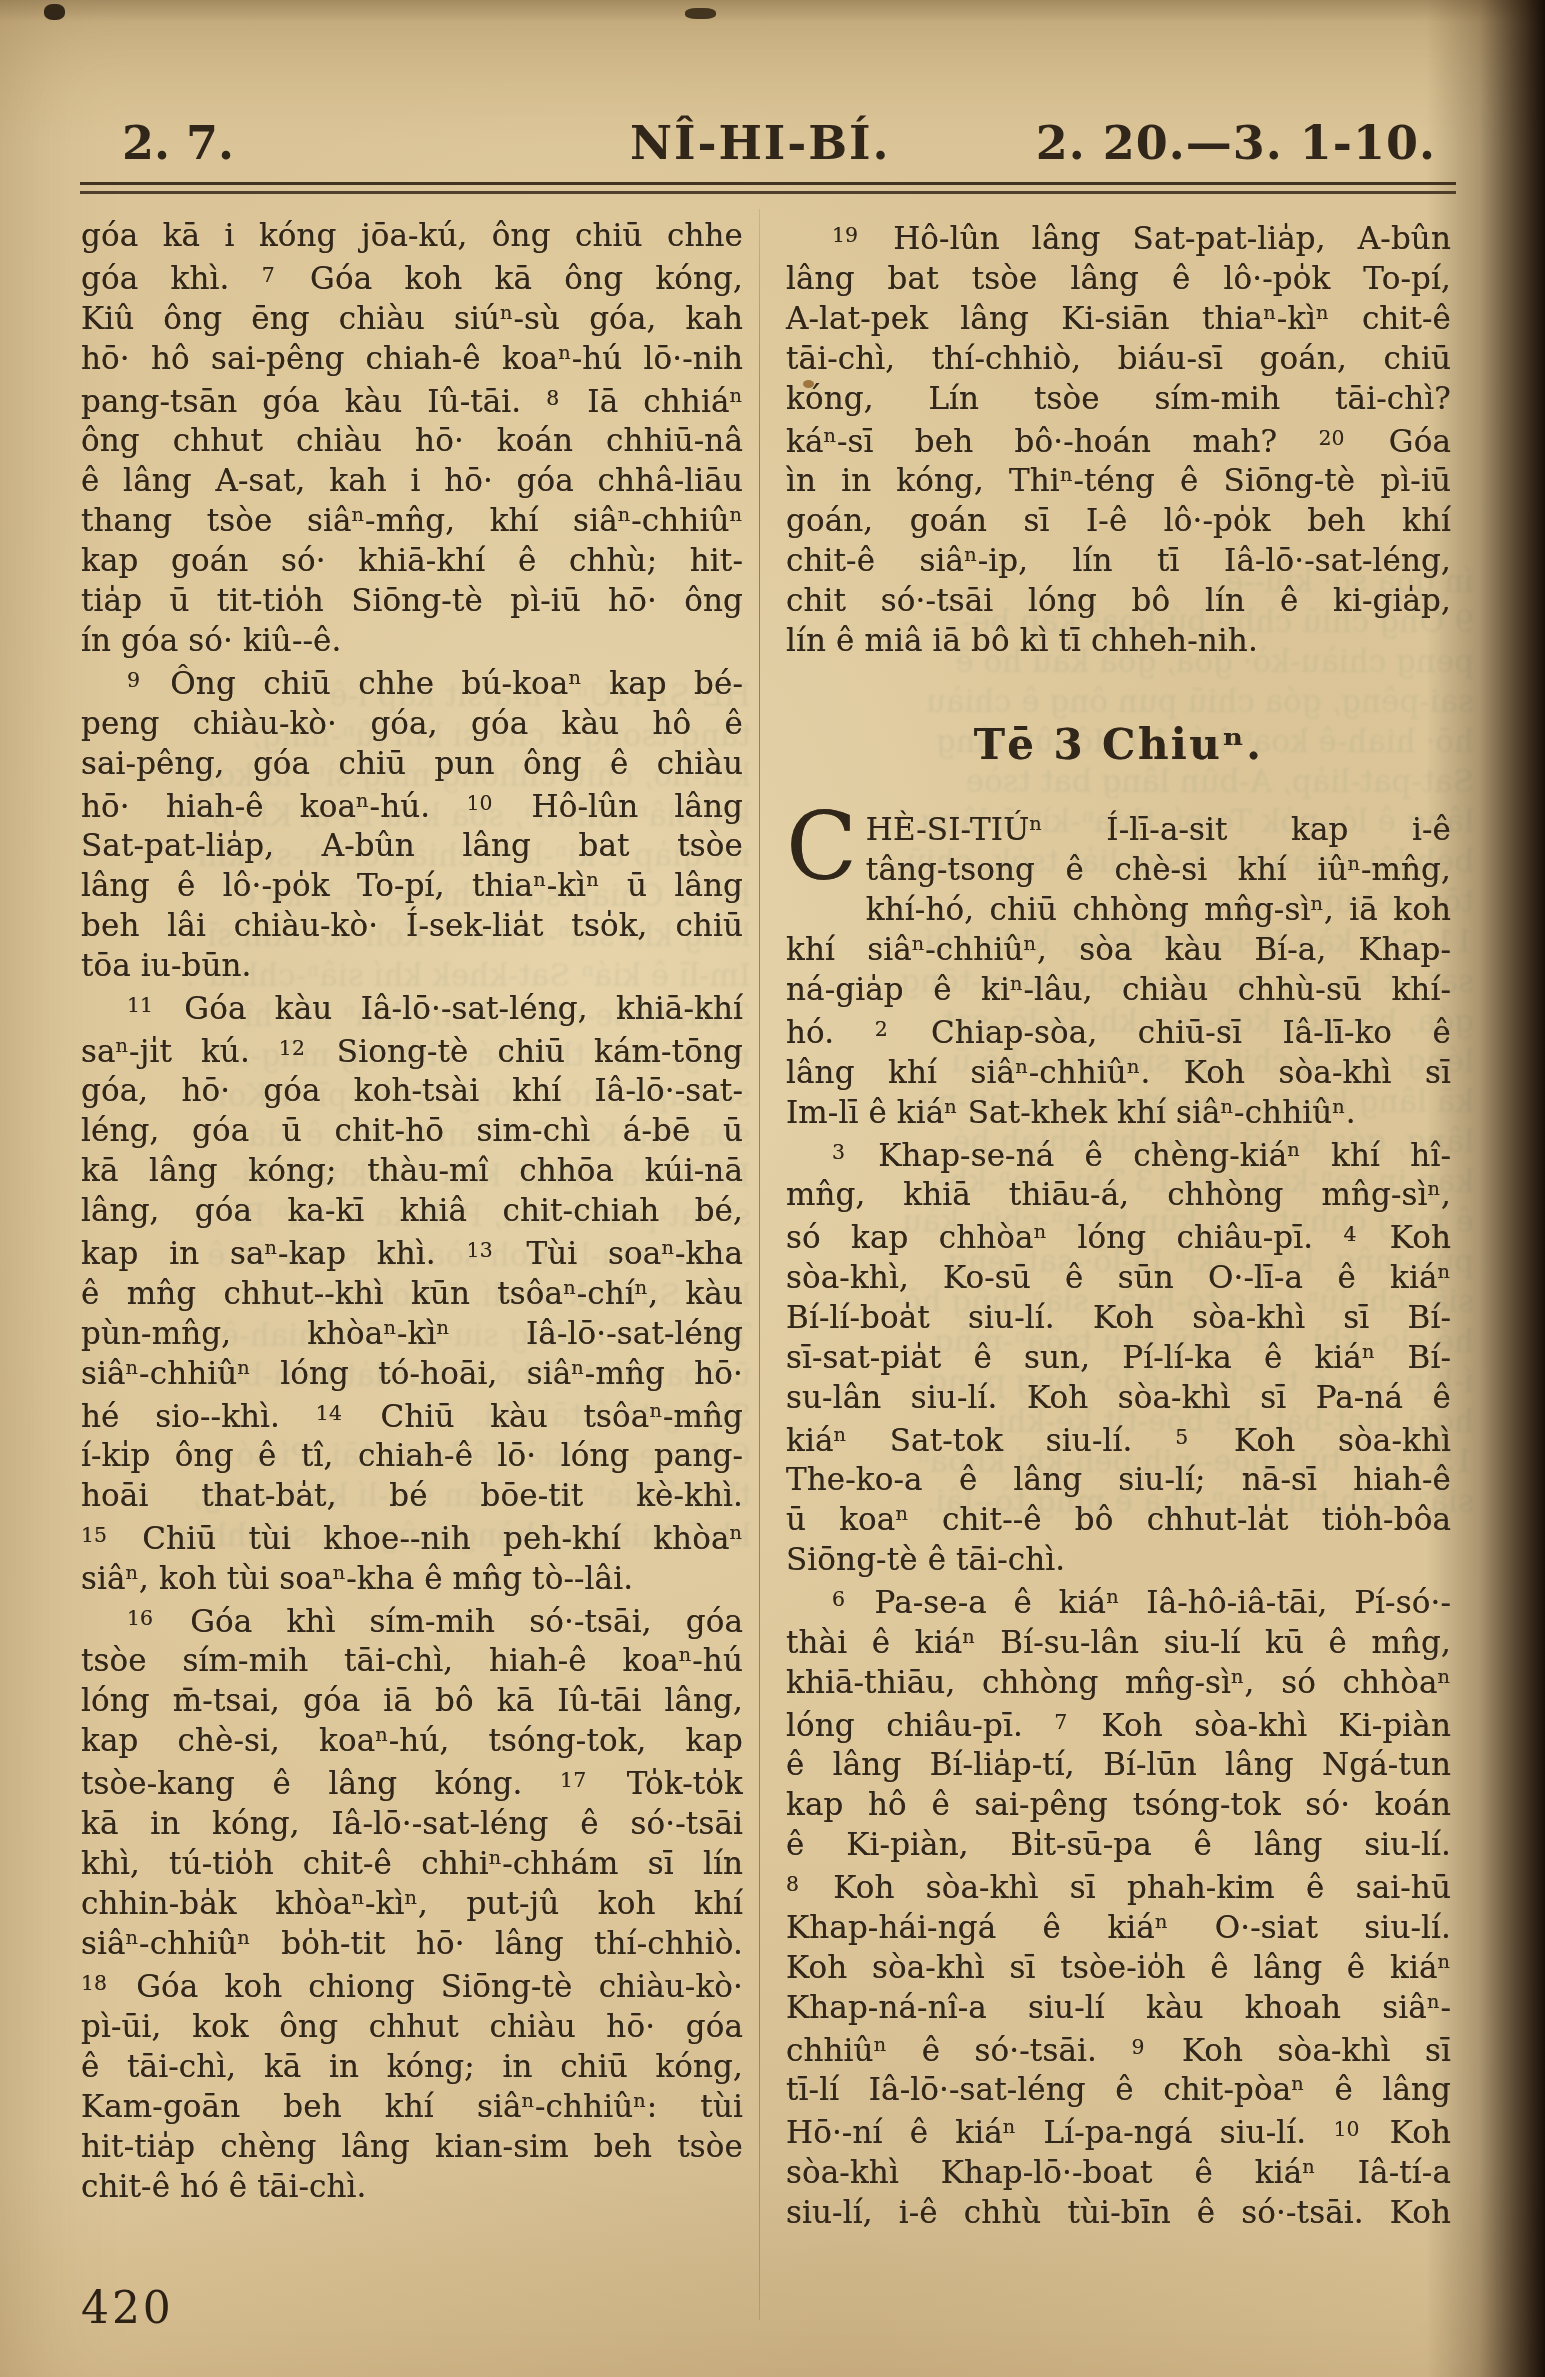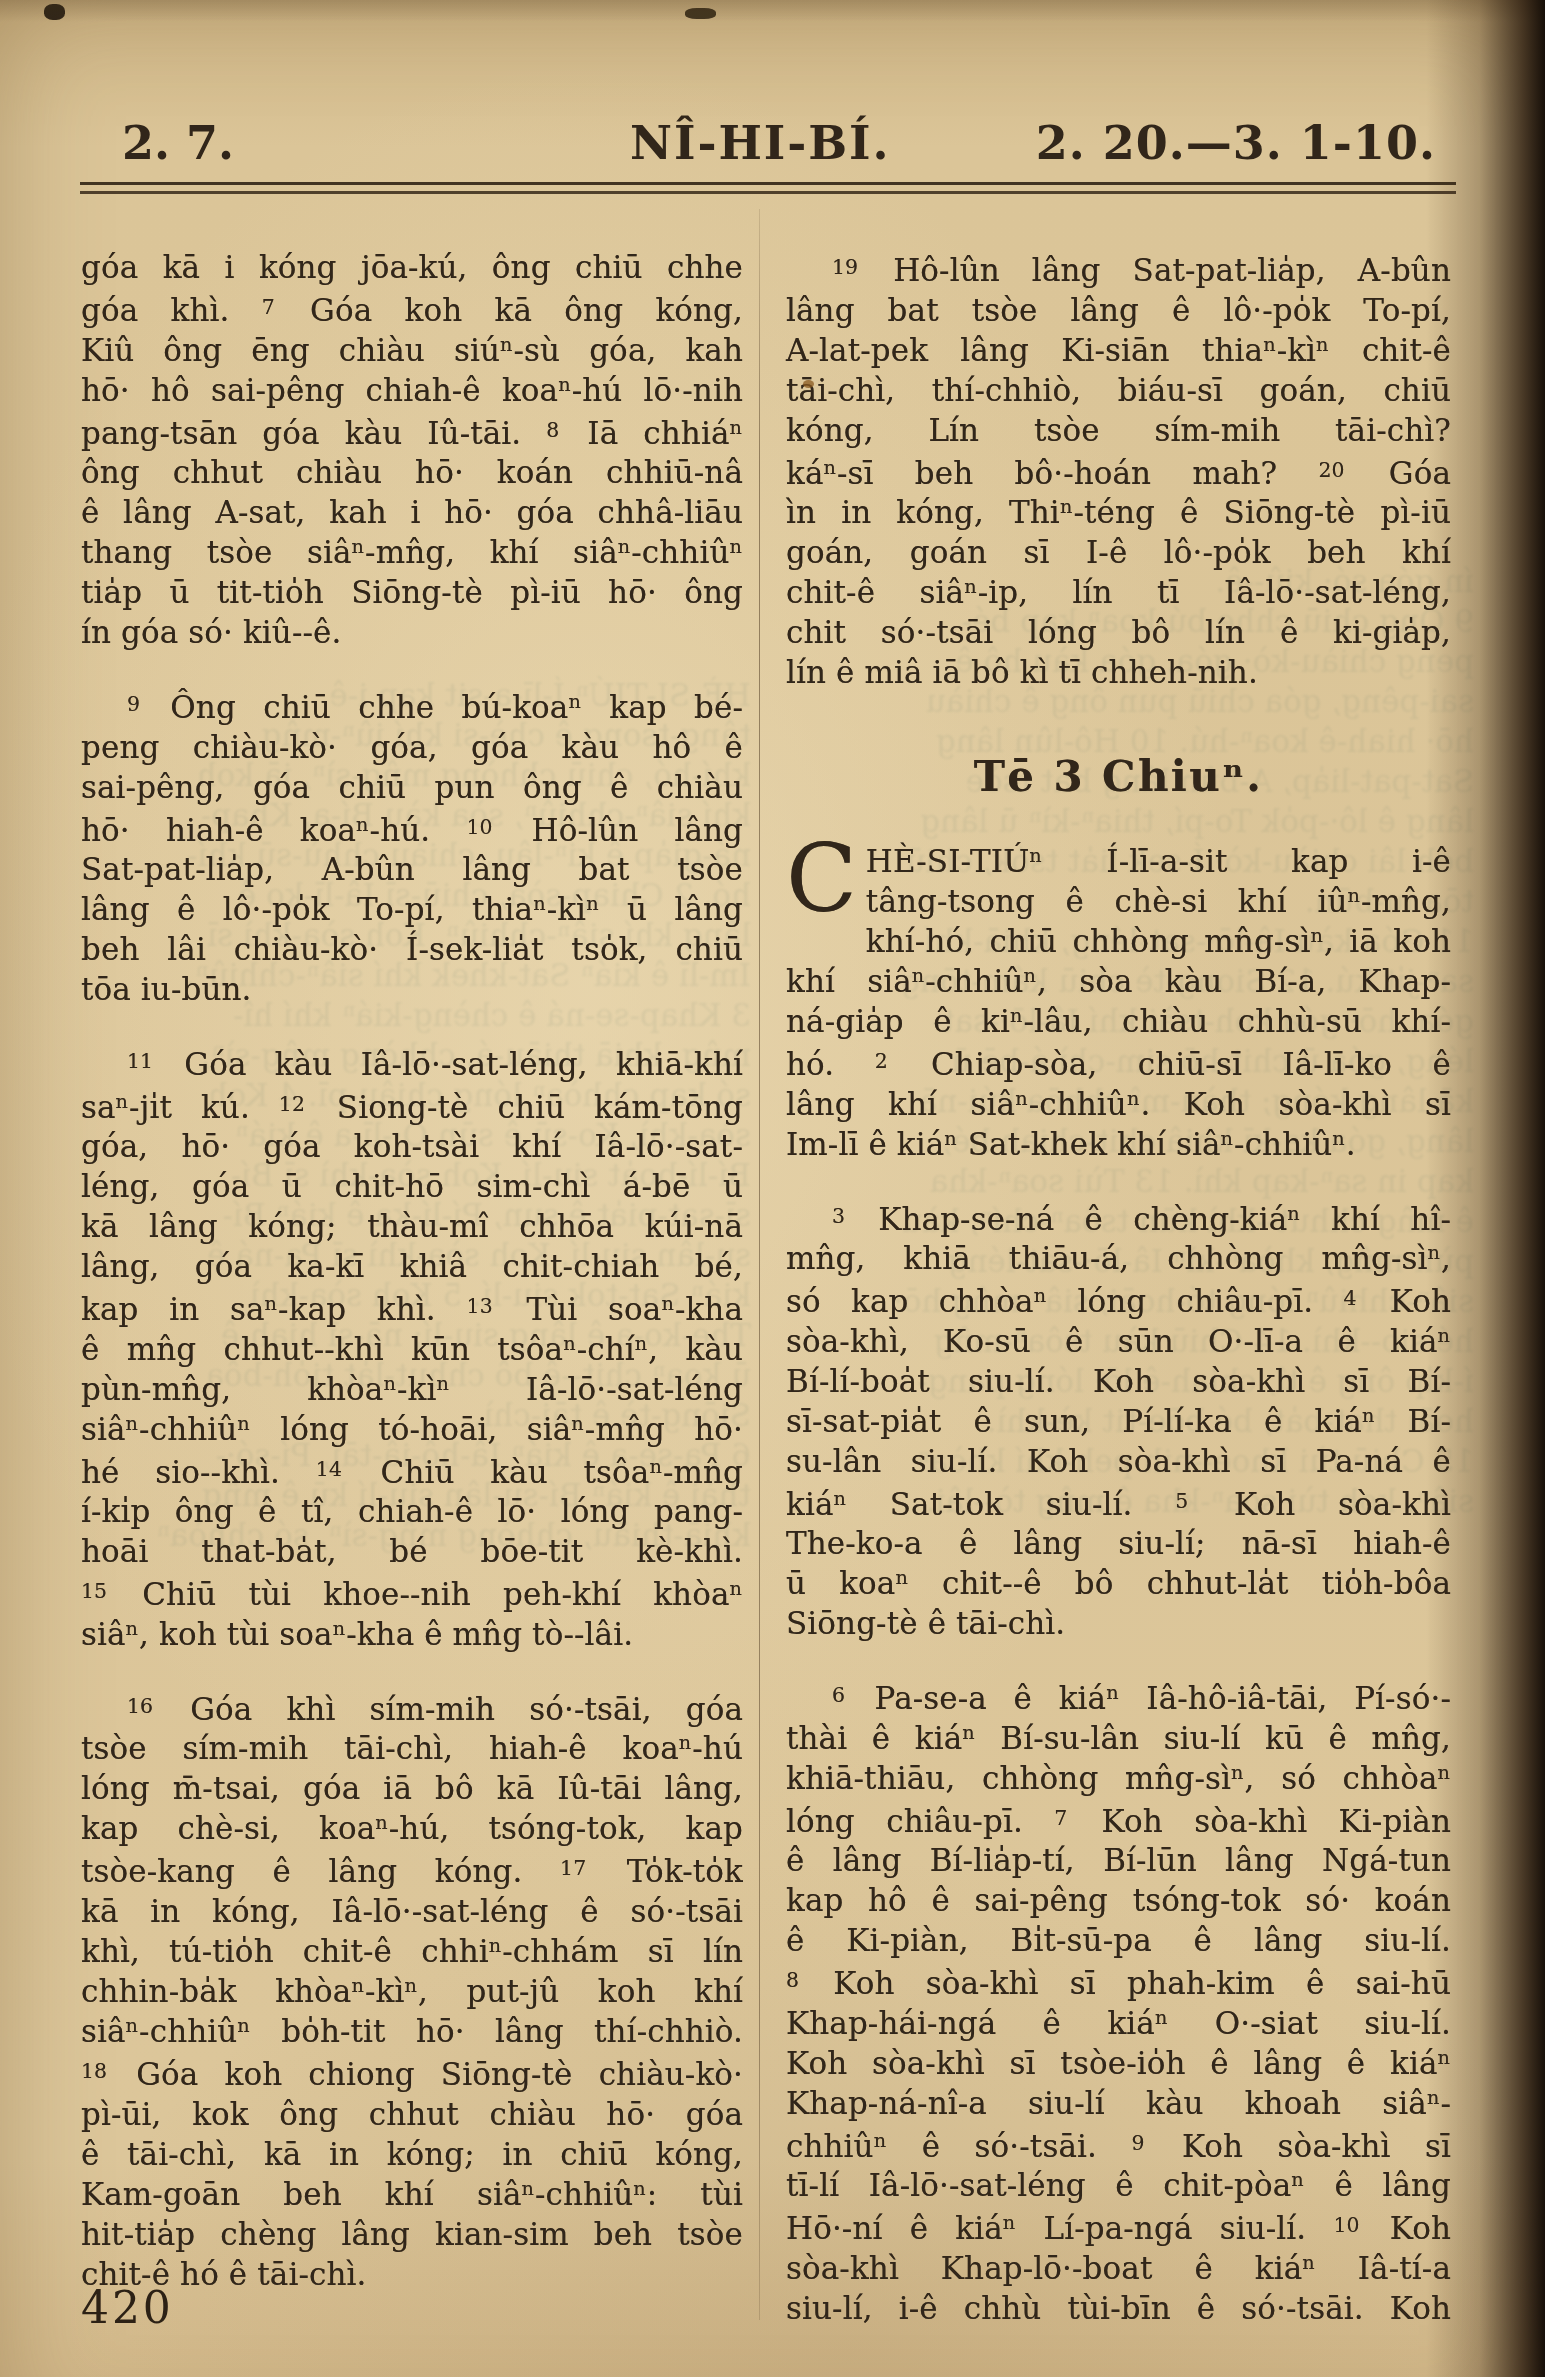--- a/index.html
+++ b/index.html
@@ -29,21 +29,21 @@
   .col{position:absolute;top:215px;font-size:31px;line-height:40px;letter-spacing:0.1px;
        text-shadow:0 0 0.5px rgba(44,32,16,.55);}
   .col-left{left:81px;width:662px;}
   .col-right{left:786px;width:665px;}
   .divider{position:absolute;left:759px;top:209px;height:2111px;width:1.4px;
            background:linear-gradient(to bottom,rgba(80,60,36,.15),rgba(80,60,36,.55) 12%,rgba(80,60,36,.5) 85%,rgba(80,60,36,.2));}
   .line{white-space:nowrap;text-align:justify;text-align-last:justify;}
   .line-last{text-align-last:left;}
   .line-indent{padding-left:46px;}
   .vnum{font-size:.66em;vertical-align:.32em;padding-right:.14em;}
-  .para{position:relative;margin-top:32px;}
+  .para{position:relative;}
   .chapter-heading{margin:61px 0 40px;text-align:center;text-align-last:center;
                    font-size:42px;font-weight:bold;letter-spacing:2.4px;line-height:48px;}
   .dropcap{float:left;font-size:93px;line-height:72px;height:80px;
            padding:1.9px 8.6px 0 0;font-weight:normal;}
   
   .page-number{position:absolute;left:81px;width:1369px;top:2282px;text-align:left;
                font-size:44px;letter-spacing:2.9px;color:#2c2115;}
   
   .ghost{position:absolute;transform:scaleX(-1);color:#47695c;opacity:.085;
          filter:blur(1px);font-size:31px;line-height:40px;pointer-events:none;}
@@ -127,20 +127,21 @@
   <div class="col col-left" id="col-left">
       <div class="para">
         <div class="line">góa kā i kóng jōa-kú, ông chiū chhe</div>
         <div class="line">góa khì.  <span class="vnum">7</span> Góa koh kā ông kóng,</div>
         <div class="line">Kiû ông ēng chiàu siúⁿ-sù góa, kah</div>
         <div class="line">hō· hô sai-pêng chiah-ê koaⁿ-hú lō·-nih</div>
         <div class="line">pang-tsān góa kàu Iû-tāi.  <span class="vnum">8</span> Iā chhiáⁿ</div>
         <div class="line">ông chhut chiàu hō· koán chhiū-nâ</div>
         <div class="line">ê lâng A-sat, kah i hō· góa chhâ-liāu</div>
         <div class="line">thang tsòe siâⁿ-mn̂g, khí siâⁿ-chhiûⁿ</div>
+        <div class="line">kap goán só· khiā-khí ê chhù; hit-</div>
         <div class="line">tia̍p ū tit-tio̍h Siōng-tè pì-iū hō· ông</div>
         <div class="line line-last">ín góa só· kiû--ê.</div>
       </div>
       <div class="para">
         <div class="line line-indent"><span class="vnum">9</span> Ông chiū chhe bú-koaⁿ kap bé-</div>
         <div class="line">peng chiàu-kò· góa, góa kàu hô ê</div>
         <div class="line">sai-pêng, góa chiū pun ông ê chiàu</div>
         <div class="line">hō· hiah-ê koaⁿ-hú.  <span class="vnum">10</span> Hô-lûn lâng</div>
         <div class="line">Sat-pat-lia̍p, A-bûn lâng bat tsòe</div>
         <div class="line">lâng ê lô·-po̍k To-pí, thiaⁿ-kìⁿ ū lâng</div>

